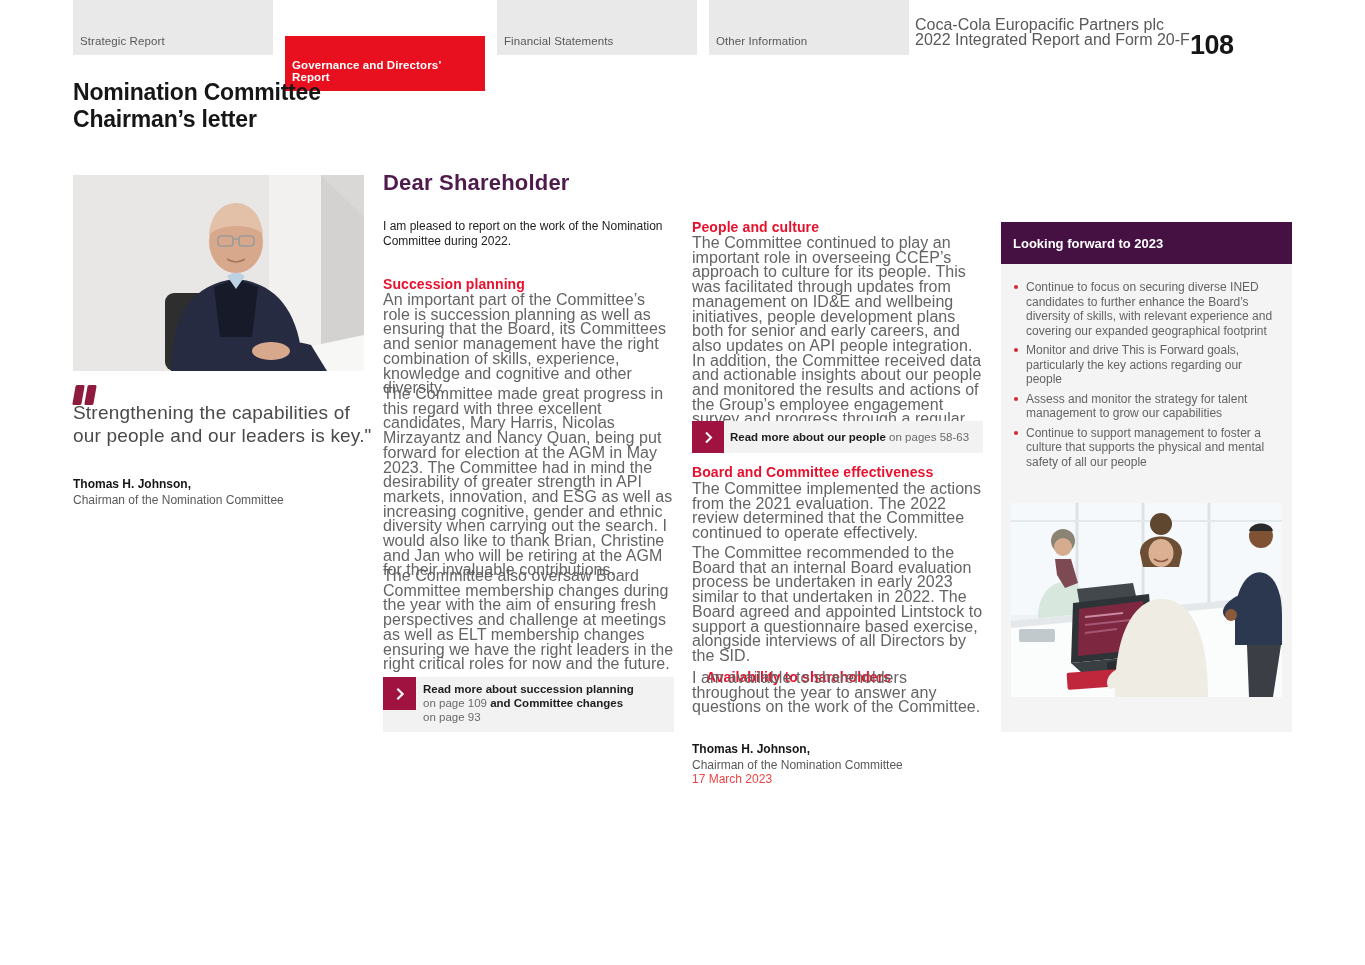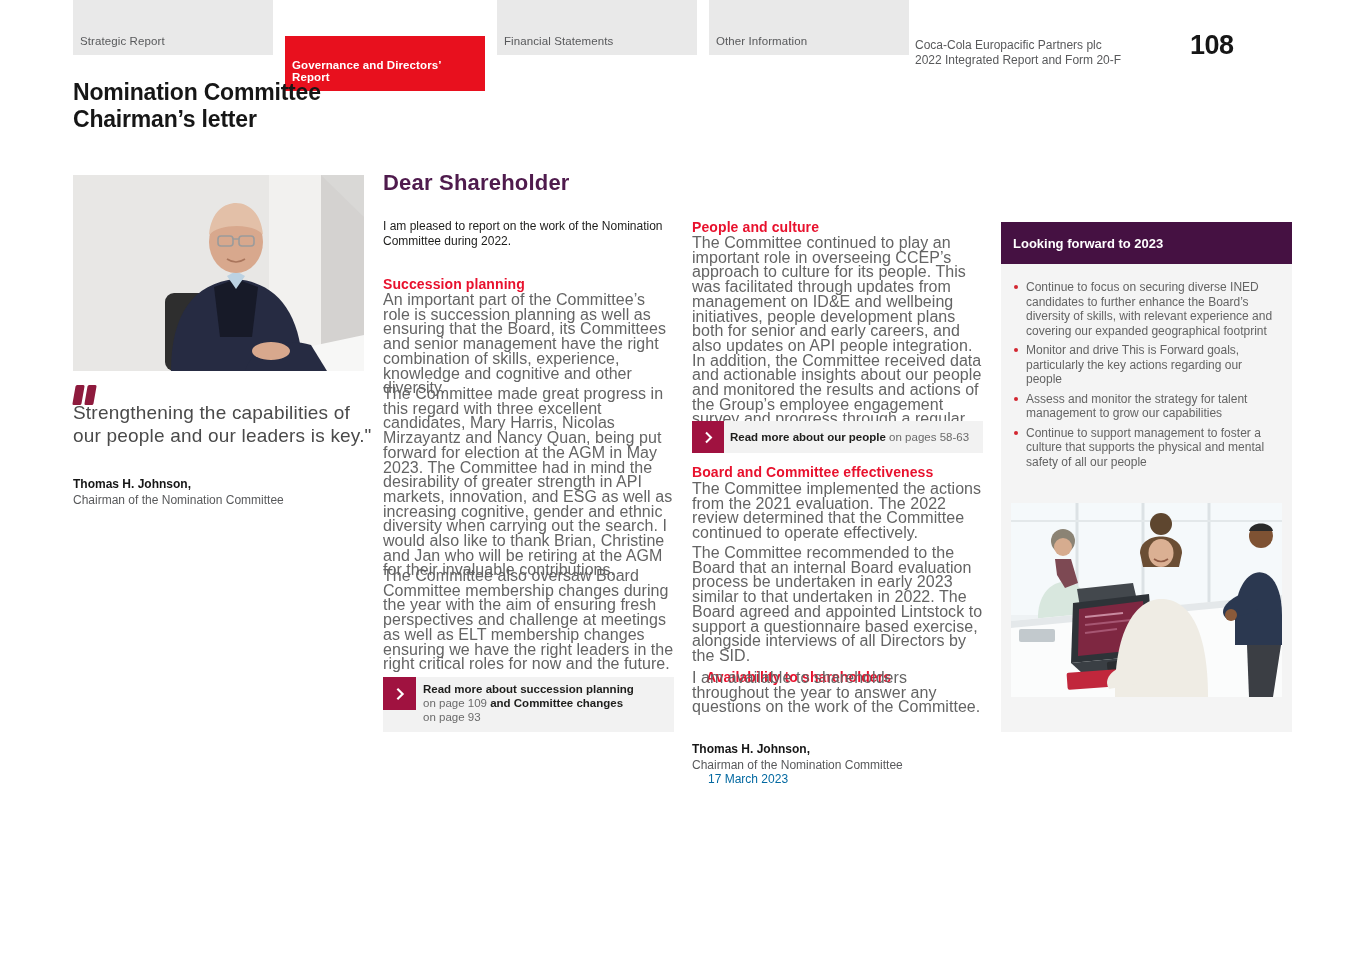--- a/index.html
+++ b/index.html
@@ -8,21 +8,21 @@
     background:#ffffff;font-family:"Liberation Sans",sans-serif;color:#646464;
   }
   .abs{position:absolute;}
   
   .tab{
     position:absolute;top:0;height:55px;width:200px;background:#E9E9E9;
     box-sizing:border-box;display:flex;align-items:flex-end;
     padding:0 6px 8px 7px;font-size:11.5px;color:#58595B;letter-spacing:.1px;
   }
   .tab.active{background:#E8101E;color:#ffffff;font-weight:bold;margin-top:36px;}
-  .pub{left:915px;top:38px;font-size:12px;line-height:15px;color:#58595B;}
+  .pub{left:915px;top:17px;font-size:16px;line-height:15px;color:#58595B;}
   .pagenum{left:1190px;top:30px;width:102px;text-align:left;font-size:27px;font-weight:800;color:#161616;letter-spacing:-.5px;}
   .page-title{left:73px;top:64px;font-size:23px;line-height:27px;font-weight:800;color:#161616;letter-spacing:-.2px;}
   
   .photo-left{left:73px;top:175px;width:291px;height:196px;}
   .quote-mark{left:74px;top:385px;display:flex;gap:3px;}
   .quote-mark i{display:block;width:9px;height:20px;background:#8E1A3D;transform:skewX(-10deg);border-radius:1.5px;}
   .quote-text{left:73px;top:402px;width:300px;font-size:19px;line-height:22.5px;color:#4A4A4A;letter-spacing:.2px;}
   .quote-name{left:73px;top:477px;font-size:12px;font-weight:bold;color:#161616;}
   .quote-role{left:73px;top:493px;font-size:12px;color:#58595B;}
   
@@ -38,21 +38,21 @@
   
   .c2h1{left:692px;top:219px;}
   .c2p1{left:692px;top:236px;}
   .c2h2{left:692px;top:464px;}
   .c2p2{left:692px;top:482px;}
   .c2p3{left:692px;top:546px;}
   .c2h3{left:692px;top:655px;}
   .c2p4{left:692px;top:671px;}
   .sig-name{left:692px;top:742px;font-size:12px;font-weight:bold;color:#161616;}
   .sig-role{left:692px;top:758px;font-size:12px;color:#58595B;}
-  .sig-date{left:692px;top:772px;font-size:12px;color:#0369a1;margin-left:16px;}
+  .sig-date{left:692px;top:772px;font-size:12px;color:#ef4444;}
   
   .readmore{background:#F2F2F2;display:flex;cursor:pointer;}
   .rm1{left:383px;top:677px;width:291px;min-height:51px;}
   .rm2{left:692px;top:421px;width:291px;height:32px;}
   .icon-box{flex:none;width:33px;height:33px;background:#A01240;display:flex;align-items:center;justify-content:center;}
   .rm2 .icon-box{width:32px;height:32px;}
   .rm-text{padding:5px 6px 7px 7px;font-size:11.5px;line-height:14.2px;color:#6A6A6A;}
   .rm2 .rm-text{padding:0 6px;align-self:center;white-space:nowrap;}
   .rm-text b{color:#1D1D1B;}
   

